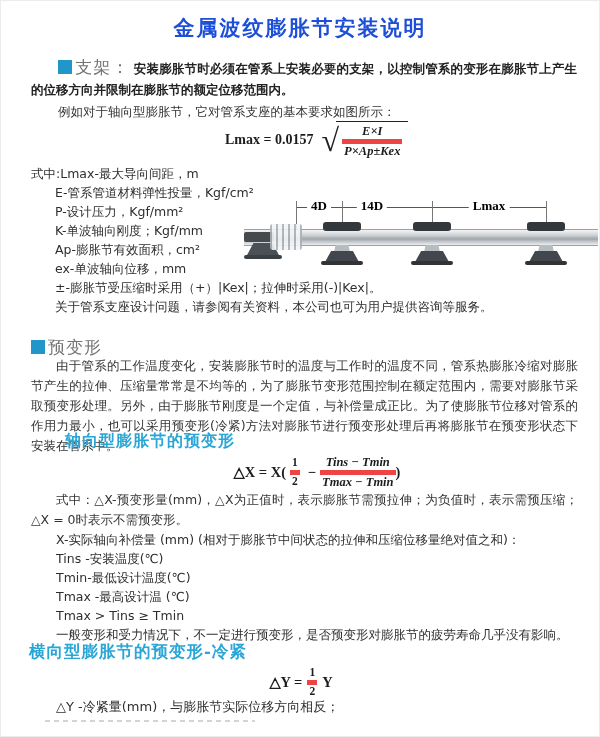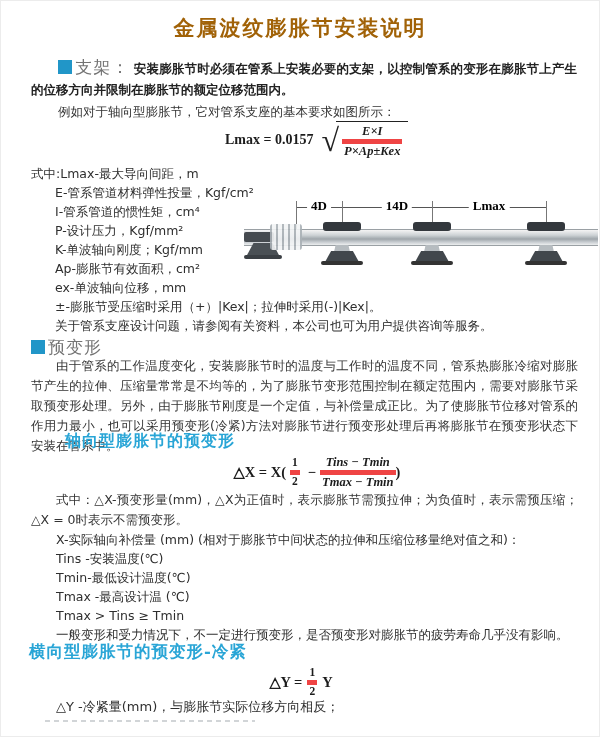--- a/index.html
+++ b/index.html
@@ -1,21 +1,21 @@
 <!DOCTYPE html>
 <html><head>
 <meta charset="utf-8">
 <style>
   html,body{margin:0;padding:0;}
   body{width:600px;height:737px;position:relative;background:#ffffff;
        font-family:"DejaVu Sans",sans-serif;color:#2e2e2e;overflow:hidden;}
   .page{position:absolute;inset:0;border:1px solid #ececec;background:#fff;}
 
   .title{position:absolute;top:13px;left:0;width:100%;text-align:center;
-         font-size:21px;font-weight:bold;color:#a16207;letter-spacing:2px;}
+         font-size:21px;font-weight:bold;color:#1d4ed8;letter-spacing:2px;}
 
   .para{font-size:12.5px;line-height:21px;color:#333;}
   .support-para{position:absolute;top:56px;left:30px;width:546px;text-indent:27px;text-align:justify;}
   .sq{display:inline-block;width:14px;height:14px;background:#2196c8;margin-right:3px;vertical-align:-1px;}
   .sec-head{color:#737373;font-size:17px;font-weight:normal;letter-spacing:1px;}
   .bold-body{font-weight:bold;color:#222;}
   .example-line{position:absolute;top:100px;left:57px;}
 
   
   .formula{position:absolute;font-family:"Liberation Serif",serif;color:#1c1c1c;}
@@ -40,21 +40,21 @@
   .defs{position:absolute;top:163px;left:30px;width:560px;font-size:12.5px;line-height:19px;}
   .def.ind{padding-left:24px;}
 
   
   .diagram{position:absolute;left:243px;top:192px;width:354px;height:96px;}
   .dimline{position:absolute;left:52px;top:14px;width:250px;height:1px;background:#555;}
   .tick{position:absolute;top:8px;width:1px;height:30px;background:#777;}
   .t0{left:52px}.t1{left:98px}.t2{left:188px}.t3{left:302px}
   .dlabel{position:absolute;top:5px;transform:translateX(-50%);background:#fff;padding:0 4px;
           font-family:"Liberation Serif",serif;font-weight:bold;font-size:13px;color:#000000;}
-  .dl0{left:75px}.dl1{left:153px}.dl2{left:245px}
+  .dl0{left:75px}.dl1{left:128px}.dl2{left:245px}
   .pipe{position:absolute;left:0;top:36px;width:354px;height:15px;
         background:linear-gradient(180deg,#f4f4f4 0%,#cdd2d5 35%,#9fa6ab 60%,#c7ccd0 80%,#eceeef 100%);
         border-top:1px solid #9aa0a4;border-bottom:1px solid #9aa0a4;}
   .bellows{position:absolute;left:26px;top:31px;width:32px;height:26px;border-radius:3px;opacity:.9;
            background:repeating-linear-gradient(90deg,#aab1b6 0 2px,#f2f4f5 2px 6px);}
   .anchor-bar{position:absolute;left:0;top:39px;width:30px;height:10px;background:#454a4f;border-radius:2px;}
   .anchor-base{position:absolute;left:2px;top:50px;width:34px;height:14px;background:#4a5055;
                clip-path:polygon(22% 0,78% 0,100% 100%,0 100%);}
   .anchor-foot{position:absolute;left:0;top:62px;width:38px;height:4px;background:#3a3f44;border-radius:2px;}
   .sup{position:absolute;top:0;width:48px;height:96px;}
@@ -103,21 +103,20 @@
           <span class="num">E×I</span>
           <span class="den">P×Ap±Kex</span>
         </span>
       </span>
     </span>
   </div>
 
   <div class="defs">
     <div class="def">式中:Lmax-最大导向间距，m</div>
     <div class="def ind">E-管系管道材料弹性投量，Kgf/cm²</div>
-    <div class="def ind">I-管系管道的惯性矩，cm⁴</div>
     <div class="def ind">P-设计压力，Kgf/mm²</div>
     <div class="def ind">K-单波轴向刚度；Kgf/mm</div>
     <div class="def ind">Ap-膨胀节有效面积，cm²</div>
     <div class="def ind">ex-单波轴向位移，mm</div>
     <div class="def ind">±-膨胀节受压缩时采用（+）|Kex|；拉伸时采用(-)|Kex|。</div>
     <div class="def ind">关于管系支座设计问题，请参阅有关资料，本公司也可为用户提供咨询等服务。</div>
   </div>
 
   <div class="diagram">
     <div class="dimline"></div>

